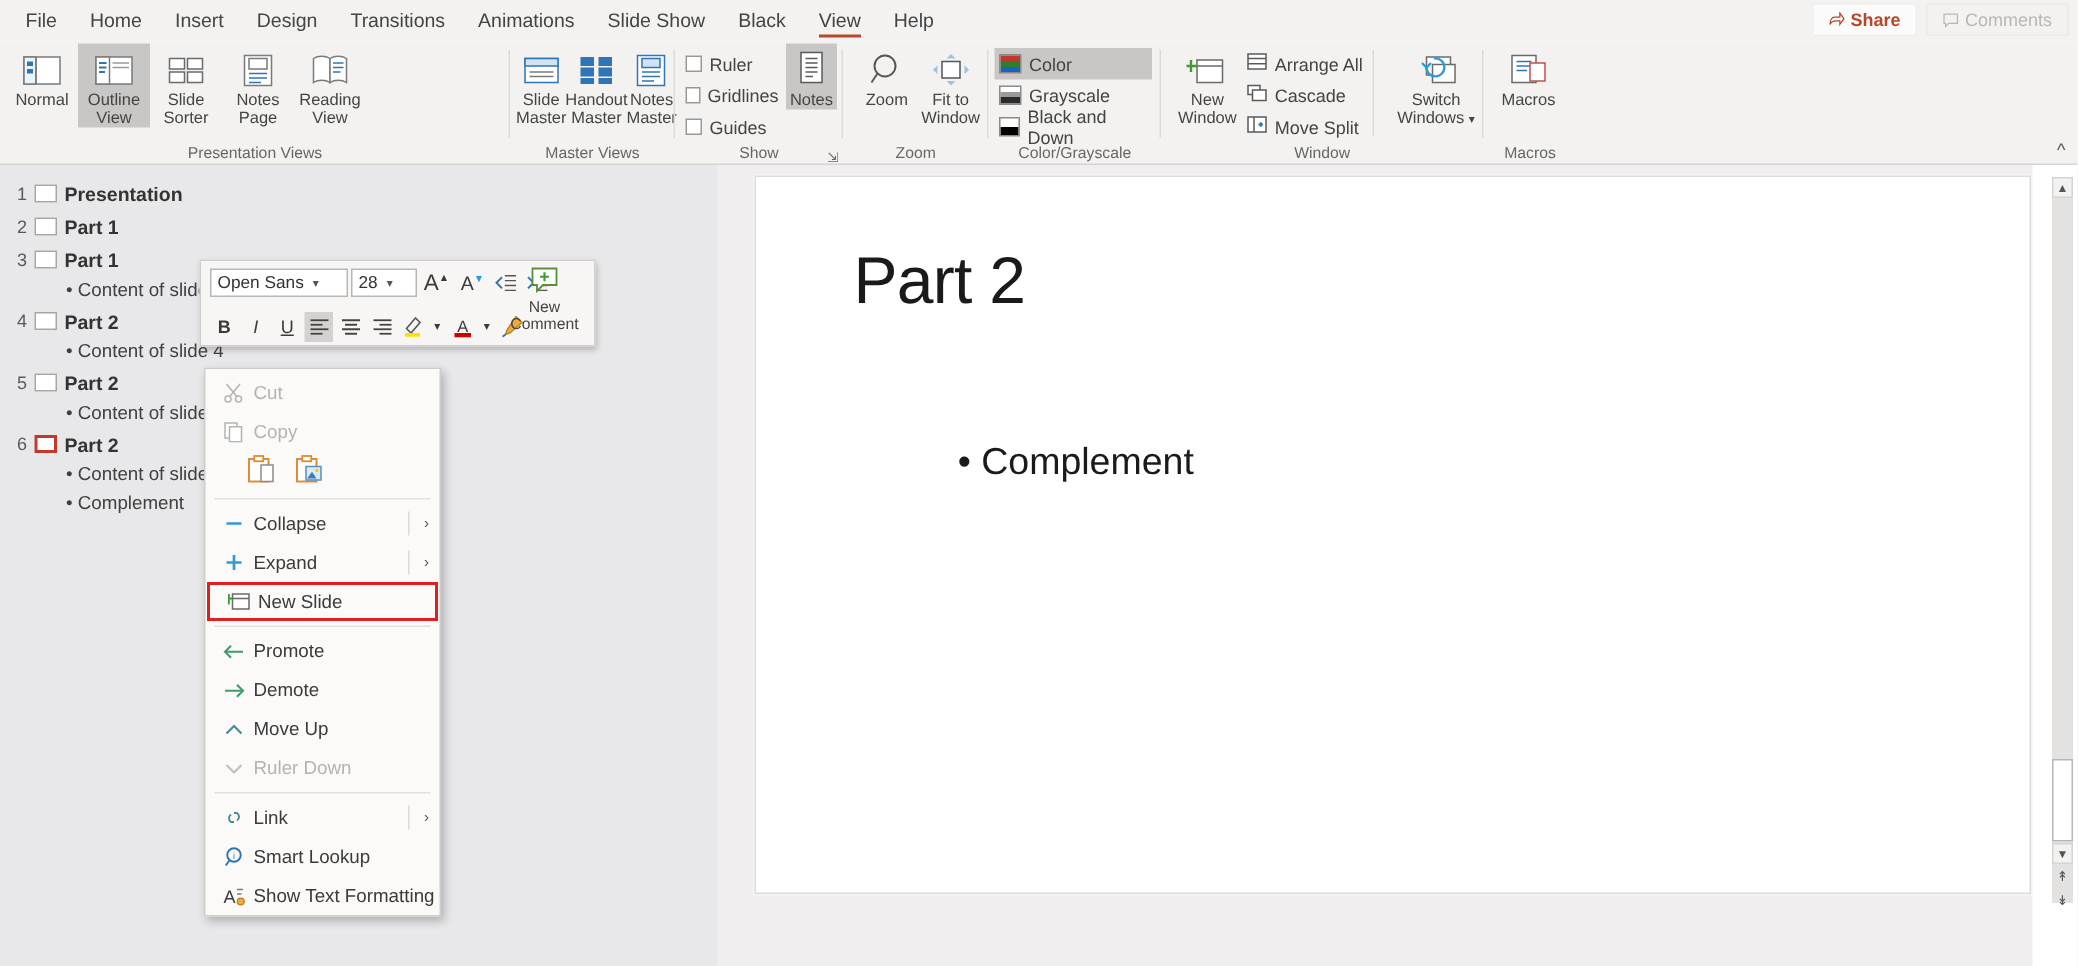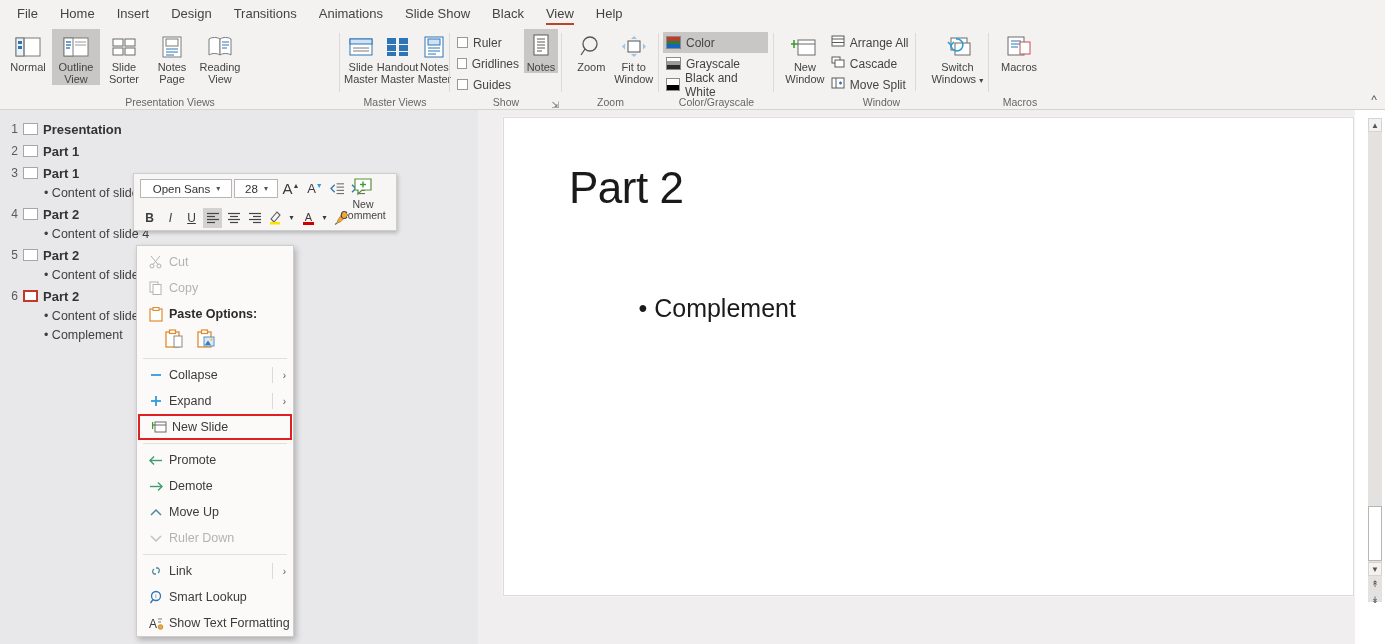--- a/index.html
+++ b/index.html
@@ -121,21 +121,21 @@
 
   
   .minitb {
     position:absolute; left:133px; top:173px; width:264px; height:58px;
     background:#f7f6f5; border:1px solid #d0cecc; box-shadow:1px 2px 4px rgba(0,0,0,.22);
     z-index:40;
   }
   .mtrow { display:flex; align-items:center; height:29px; padding-left:6px; gap:2px;}
   .mselect {
     border:1px solid #b8b6b4; background:#fff; height:19px; display:flex; align-items:center;
-    font-size:11.5px; color:#333; padding:0 3px 0 4px; justify-content:center;
+    font-size:11.5px; color:#333; padding:0 3px 0 4px; justify-content:flex-start;
   }
   .mselect .cv { font-size:8px; color:#555; padding-left:6px;}
   .mbtn {
     width:19px; height:20px; display:flex; align-items:center; justify-content:center;
     font-size:12px; color:#3a3a3a;
   }
   .mbtn.sel { background:#d4d2d0; }
   .mcomment {
     position:absolute; right:4px; top:3px; width:58px; display:flex; flex-direction:column;
     align-items:center; font-size:10.5px; color:#444; line-height:11px; text-align:center;
@@ -166,20 +166,34 @@
   <div class="tab">Home</div>
   <div class="tab">Insert</div>
   <div class="tab">Design</div>
   <div class="tab">Transitions</div>
   <div class="tab">Animations</div>
   <div class="tab">Slide Show</div>
   <div class="tab">Black</div>
   <div class="tab active">View</div>
   <div class="tab">Help</div>
 
+  <div class="tabright">
+    <div class="btn-share">
+      <svg width="11" height="11" viewBox="0 0 16 16">
+        <path d="M11 1 L11 5 L6 5 C3 5 1.5 8 1.5 12 C3 9 5 8.5 7 8.5 L11 8.5 L11 12 L15 6.5 Z" fill="none" stroke="#b7472a" stroke-width="1.2"></path>
+      </svg>
+      <span>Share</span>
+    </div>
+    <div class="btn-comments">
+      <svg width="11" height="11" viewBox="0 0 16 16">
+        <path d="M1.5 2 H14.5 V11 H6 L3 14 V11 H1.5 Z" fill="none" stroke="#b9b7b5" stroke-width="1.2"></path>
+      </svg>
+      <span>Comments</span>
+    </div>
+  </div>
 </div>
 
 <div class="ribbon">
 
   <div class="rgroup sep" style="width:340px;">
     <div class="items">
       <div class="bigbtn">
         <span class="ic">
           <svg width="26" height="22" viewBox="0 0 26 22">
               <rect x="1" y="2" width="24" height="18" fill="#fff" stroke="#7a7a7a"></rect>
@@ -361,21 +375,21 @@
         <div class="smallrow sel">
           <span class="sw sw-color"></span>
           <span>Color</span>
         </div>
         <div class="smallrow">
           <span class="sw sw-gray"></span>
           <span>Grayscale</span>
         </div>
         <div class="smallrow">
           <span class="sw sw-bw"></span>
-          <span>Black and White</span>
+          <span>Black and Down</span>
         </div>
       </div>
     </div>
     <div class="glabel">Color/Grayscale</div>
   </div>
 
   <div class="rgroup sep" style="width:215px;">
     <div class="items" style="padding-left:8px">
       <div class="bigbtn" style="width:48px">
         <span class="ic">
@@ -672,29 +686,20 @@
   <div class="ci disabled">
     <span class="cic">
       <svg width="14" height="14" viewBox="0 0 14 14">
           <rect x="1" y="1" width="8" height="10" fill="#fff" stroke="#b5b3b1"></rect>
           <rect x="4" y="3.5" width="8" height="10" fill="#fff" stroke="#b5b3b1"></rect>
         </svg>
     </span>
     <span>Copy</span>
   </div>
 
-  <div class="ci bold">
-    <span class="cic">
-      <svg width="14" height="15" viewBox="0 0 14 15">
-          <rect x="1" y="2" width="12" height="12" fill="#fff" stroke="#e08a2e" stroke-width="1.2"></rect>
-          <rect x="4" y="0.5" width="6" height="3" fill="#fff" stroke="#e08a2e" stroke-width="1.1"></rect>
-        </svg>
-    </span>
-    <span>Paste Options:</span>
-  </div>
 
   <div class="pasteicons">
     <span>
       <svg width="18" height="19" viewBox="0 0 18 19">
           <rect x="1" y="3" width="13" height="15" fill="#fff" stroke="#e08a2e" stroke-width="1.3"></rect>
           <rect x="4.5" y="1" width="6" height="3.5" fill="#fff" stroke="#e08a2e" stroke-width="1.2"></rect>
           <rect x="9" y="7" width="8" height="11" fill="#fff" stroke="#8a8a8a" stroke-width="1"></rect>
         </svg>
     </span>
     <span>

